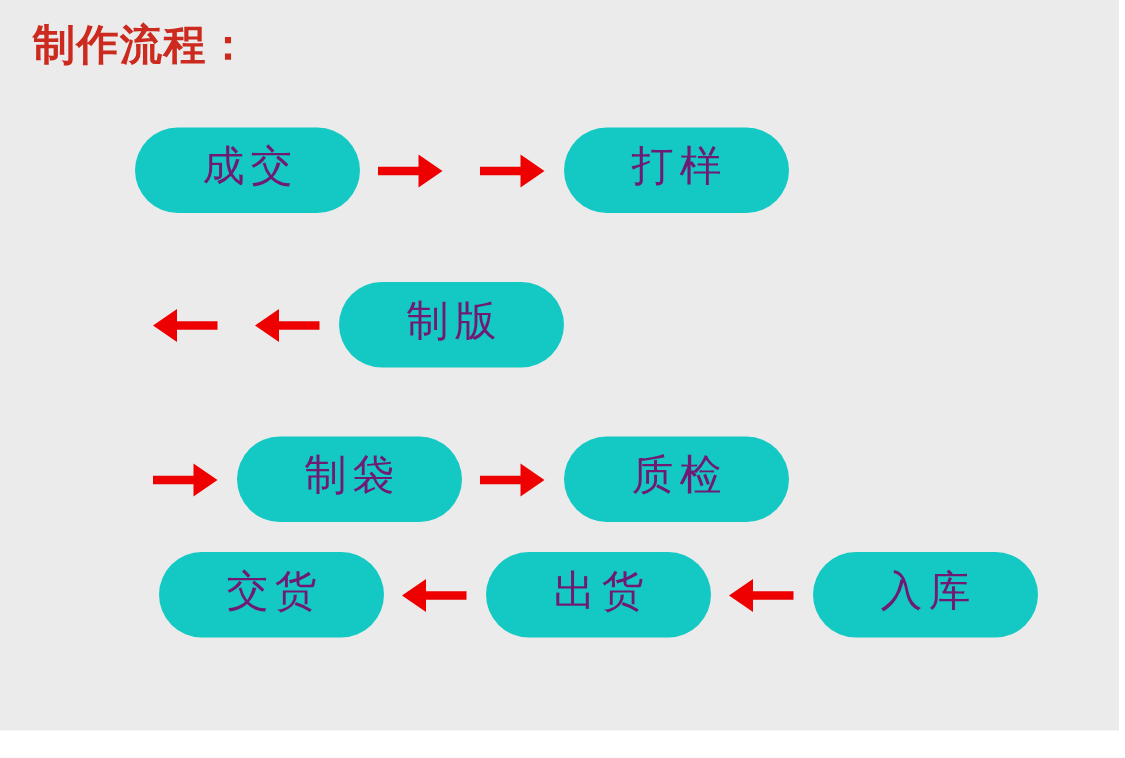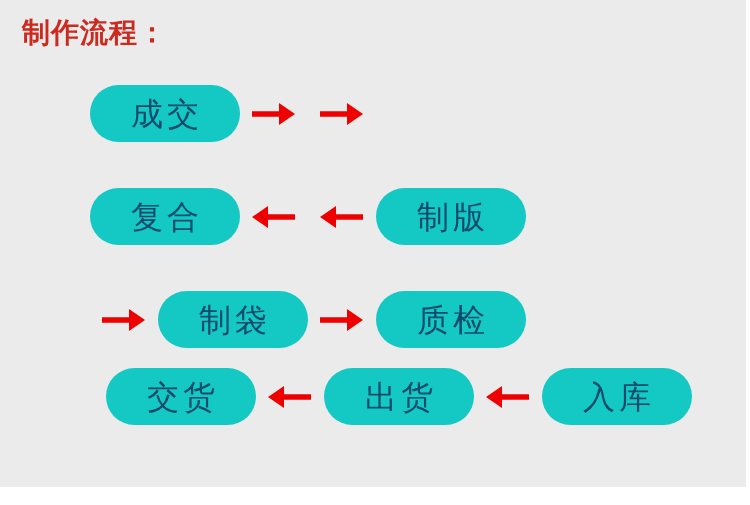--- a/index.html
+++ b/index.html
@@ -11,20 +11,21 @@
     width: 750px;
     height: 505px;
     overflow: hidden;
     font-family: "DejaVu Sans", "Liberation Sans", sans-serif;
   }
   #canvas {
     position: relative;
     width: 750px;
     height: 505px;
     background: #ffffff;
+    font-family: Liberation Mono, monospace;
   }
   .board {
     position: absolute;
     left: 0;
     top: 0;
     width: 746px;
     height: 487px;
     background: #ebebeb;
   }
   .page-title {
@@ -64,22 +65,22 @@
     height: 57px;
     flex: 0 0 150px;
     background: #14c9c4;
     border-radius: 29px;
     display: flex;
     align-items: center;
     justify-content: center;
     box-sizing: border-box;
   }
   .node-label {
-    color: #0c4a6e;
-    font-size: 32px;
+    color: #701a75;
+    font-size: 28px;
     line-height: 40px;
     letter-spacing: 4px;
     text-indent: 4px;
     white-space: nowrap;
     font-weight: normal;
   }
   .node-spacer-left { flex: 0 0 90px; }
   .connector {
     flex: 0 0 68px;
     height: 57px;
@@ -107,27 +108,27 @@
         <div class="connector">
           <svg width="44" height="26" viewBox="0 0 44 26" aria-hidden="true">
             <path d="M0 10.2 H27 V2 L43 13 L27 24 V15.8 H0 Z" fill="#ee0000"></path>
           </svg>
         </div>
         <div class="connector">
           <svg width="44" height="26" viewBox="0 0 44 26" aria-hidden="true">
             <path d="M0 10.2 H27 V2 L43 13 L27 24 V15.8 H0 Z" fill="#ee0000"></path>
           </svg>
         </div>
+        <div class="node">
+          <span class="node-label">打样</span>
+        </div>
       </div>
 
       <div class="flow-row row-1">
         <div class="node-spacer-left"></div>
-        <div class="node">
-          <span class="node-label">复合</span>
-        </div>
         <div class="connector">
           <svg width="44" height="26" viewBox="0 0 44 26" aria-hidden="true">
             <path d="M43 10.2 H16 V2 L0 13 L16 24 V15.8 H43 Z" fill="#ee0000"></path>
           </svg>
         </div>
         <div class="connector">
           <svg width="44" height="26" viewBox="0 0 44 26" aria-hidden="true">
             <path d="M43 10.2 H16 V2 L0 13 L16 24 V15.8 H43 Z" fill="#ee0000"></path>
           </svg>
         </div>

